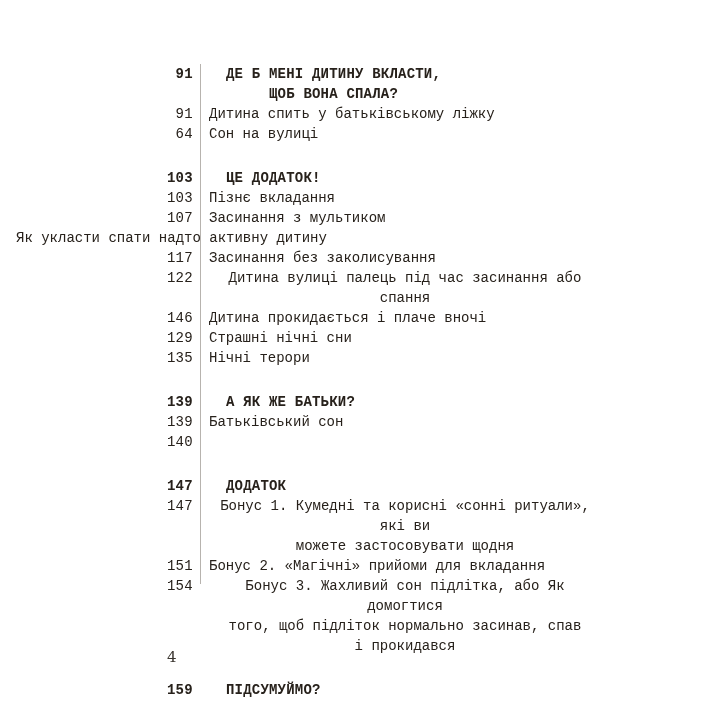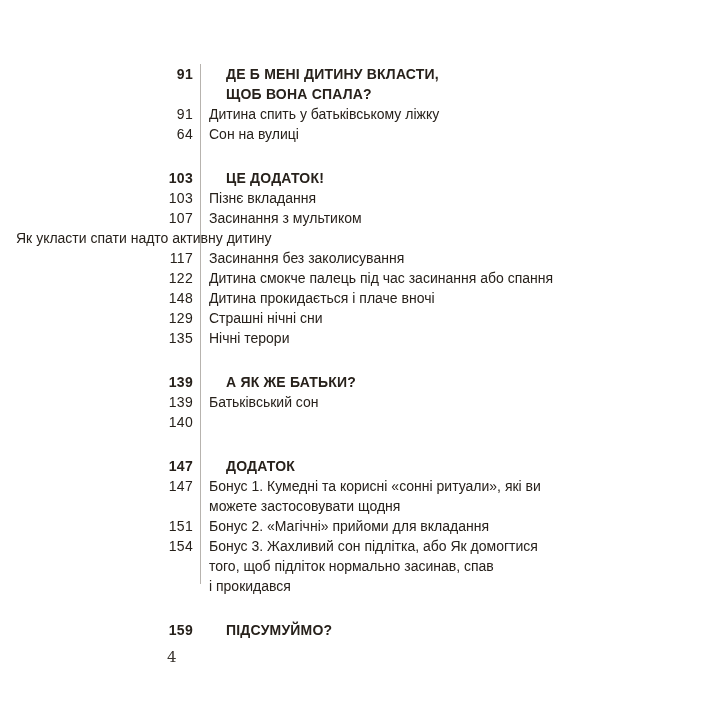--- a/index.html
+++ b/index.html
@@ -14,38 +14,39 @@
     font-family: "Liberation Sans", sans-serif;
     color: #27211b;
     overflow: hidden;
   }
   .toc {
     position: absolute;
     top: 64px;
     left: 0;
     width: 620px;
   }
-  .section { margin: 0; }
+  .section { margin: 0; font-family: Liberation Mono, monospace; }
   .section + .section { margin-top: 24px; }
   .row {
     display: flex;
     align-items: flex-start;
     font-size: 14px;
     line-height: 20px;
   }
   .num {
     flex: none;
     width: 193px;
     text-align: right;
     letter-spacing: 0.3px;
   }
   .txt {
     margin-left: 16px;
     white-space: pre-line;
     max-width: 392px;
+    text-align: center;
   }
   .row.heading .num { font-weight: 700; }
   .row.heading .txt {
     padding-left: 17px;
     font-weight: 700;
     letter-spacing: 0.2px;
   }
   .divider {
     position: absolute;
     left: 200px;
@@ -98,24 +99,24 @@
       </div>
       <div class="row">
         <div class="txt">Як укласти спати надто активну дитину</div>
       </div>
       <div class="row">
         <div class="num">117</div>
         <div class="txt">Засинання без заколисування</div>
       </div>
       <div class="row">
         <div class="num">122</div>
-        <div class="txt">Дитина смокче палець під час засинання або спання</div>
+        <div class="txt">Дитина вулиці палець під час засинання або спання</div>
       </div>
       <div class="row">
-        <div class="num">148</div>
+        <div class="num">146</div>
         <div class="txt">Дитина прокидається і плаче вночі</div>
       </div>
       <div class="row">
         <div class="num">129</div>
         <div class="txt">Страшні нічні сни</div>
       </div>
       <div class="row">
         <div class="num">135</div>
         <div class="txt">Нічні терори</div>
       </div>

